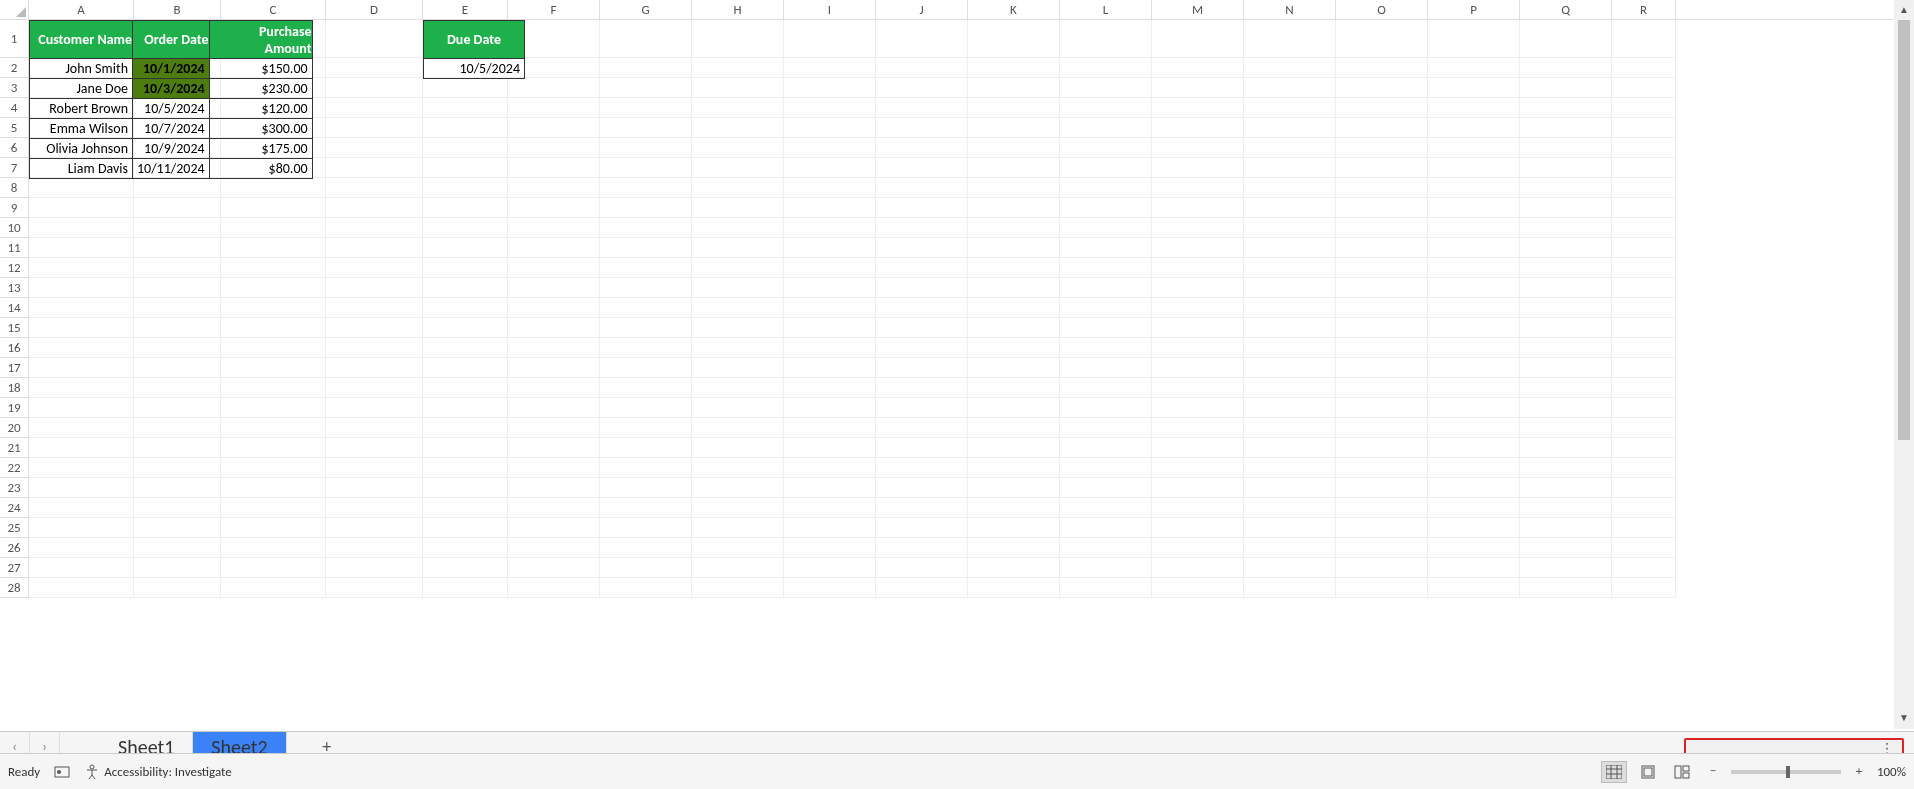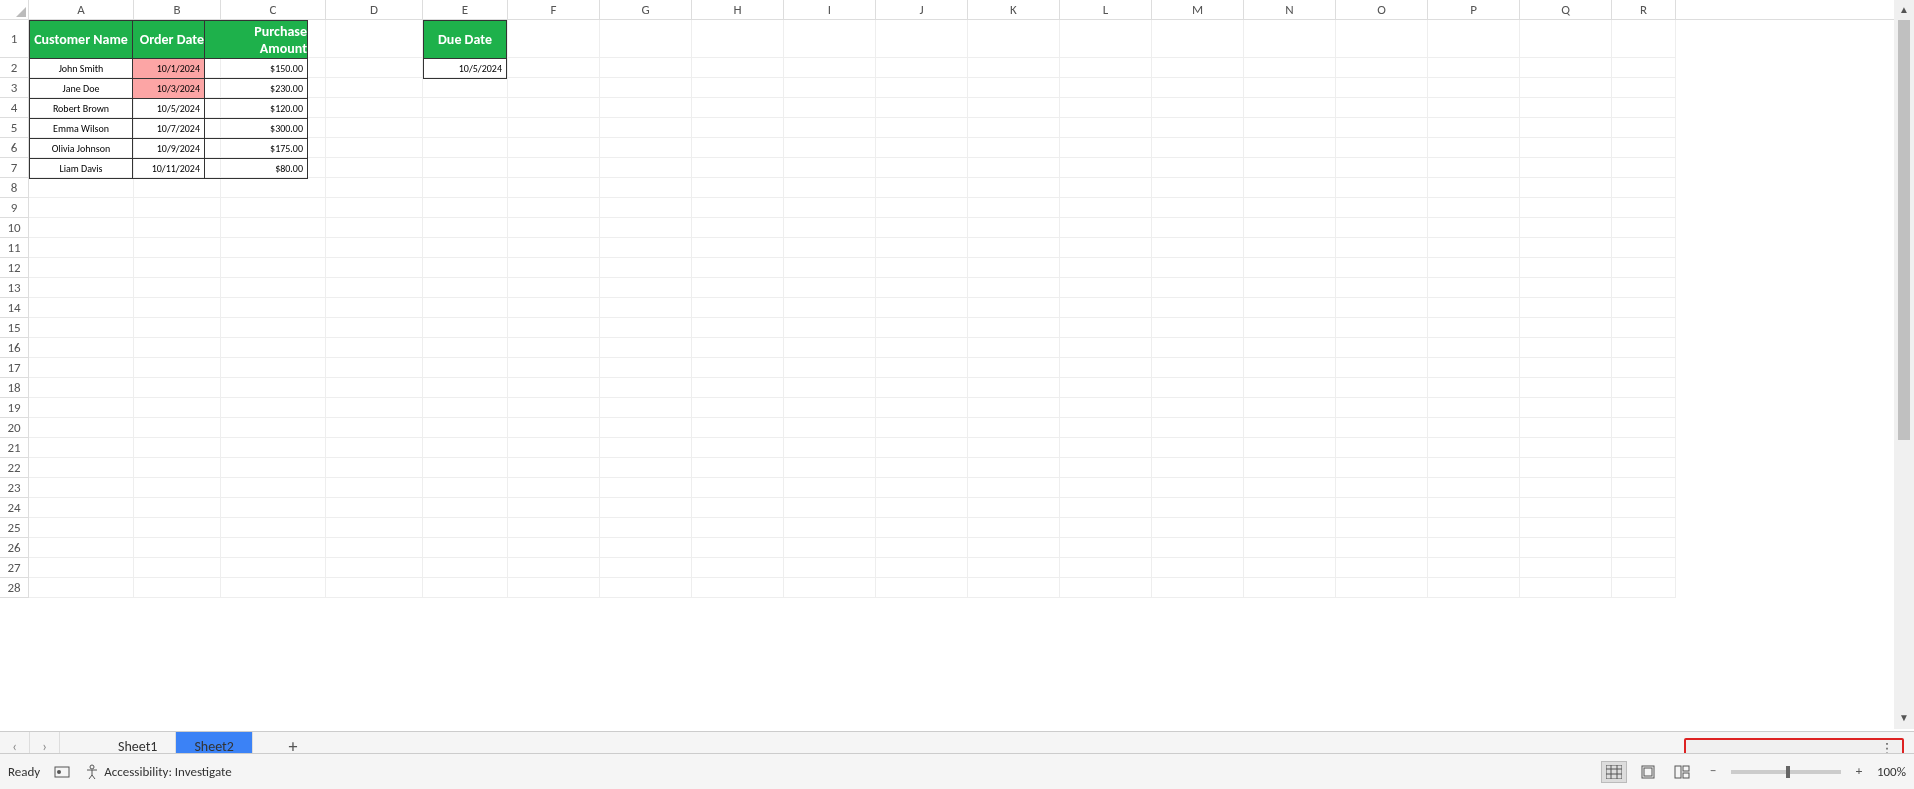--- a/index.html
+++ b/index.html
@@ -120,30 +120,30 @@
       font-weight: bold;
       font-size: 14px;
       border: 1px solid #333;
       height: 38px;
       vertical-align: middle;
       text-align: center;
     }
     .data-table1 td, .data-table2 td {
       border: 1px solid #333;
       height: 20px;
-      font-size: 10px;
+      font-size: 14px;
       padding: 0 4px;
       color: #000;
     }
-    .data-table1 .td-a { width: 103px; text-align: center; }
+    .data-table1 .td-a { width: 103px; text-align: right; }
     .data-table1 .td-b { width: 72px; text-align: right; }
     .data-table1 .td-c { width: 103px; text-align: right; }
-    .data-table2 th, .data-table2 td { width: 83px; }
+    .data-table2 th, .data-table2 td { width: 101px; }
     .data-table2 td { text-align: right; }
-    .pinkfill { background: #fca5a5; color: #9c0006; }
+    .pinkfill { background: #4d7c0f; color: #9c0006; font-weight: bold; }
 
     .vscroll {
       position: absolute;
       top: 0;
       right: 0;
       width: 20px;
       bottom: 0;
       background: #f0f0f0;
       z-index: 20;
     }
@@ -177,21 +177,21 @@
       width: 30px;
       text-align: center;
       line-height: 30px;
       color: #888;
       cursor: pointer;
       border-right: 1px solid #ddd;
     }
     .tab {
       padding: 0 18px;
       line-height: 30px;
-      font-size: 14px;
+      font-size: 20px;
       color: #333;
       background: #f5f5f5;
       cursor: pointer;
       border-right: 1px solid #ddd;
     }
     .tab.active {
       background: #3b82f6;
       font-weight: 500;
       border-bottom: 3px solid #be185d;
       height: 30px;

